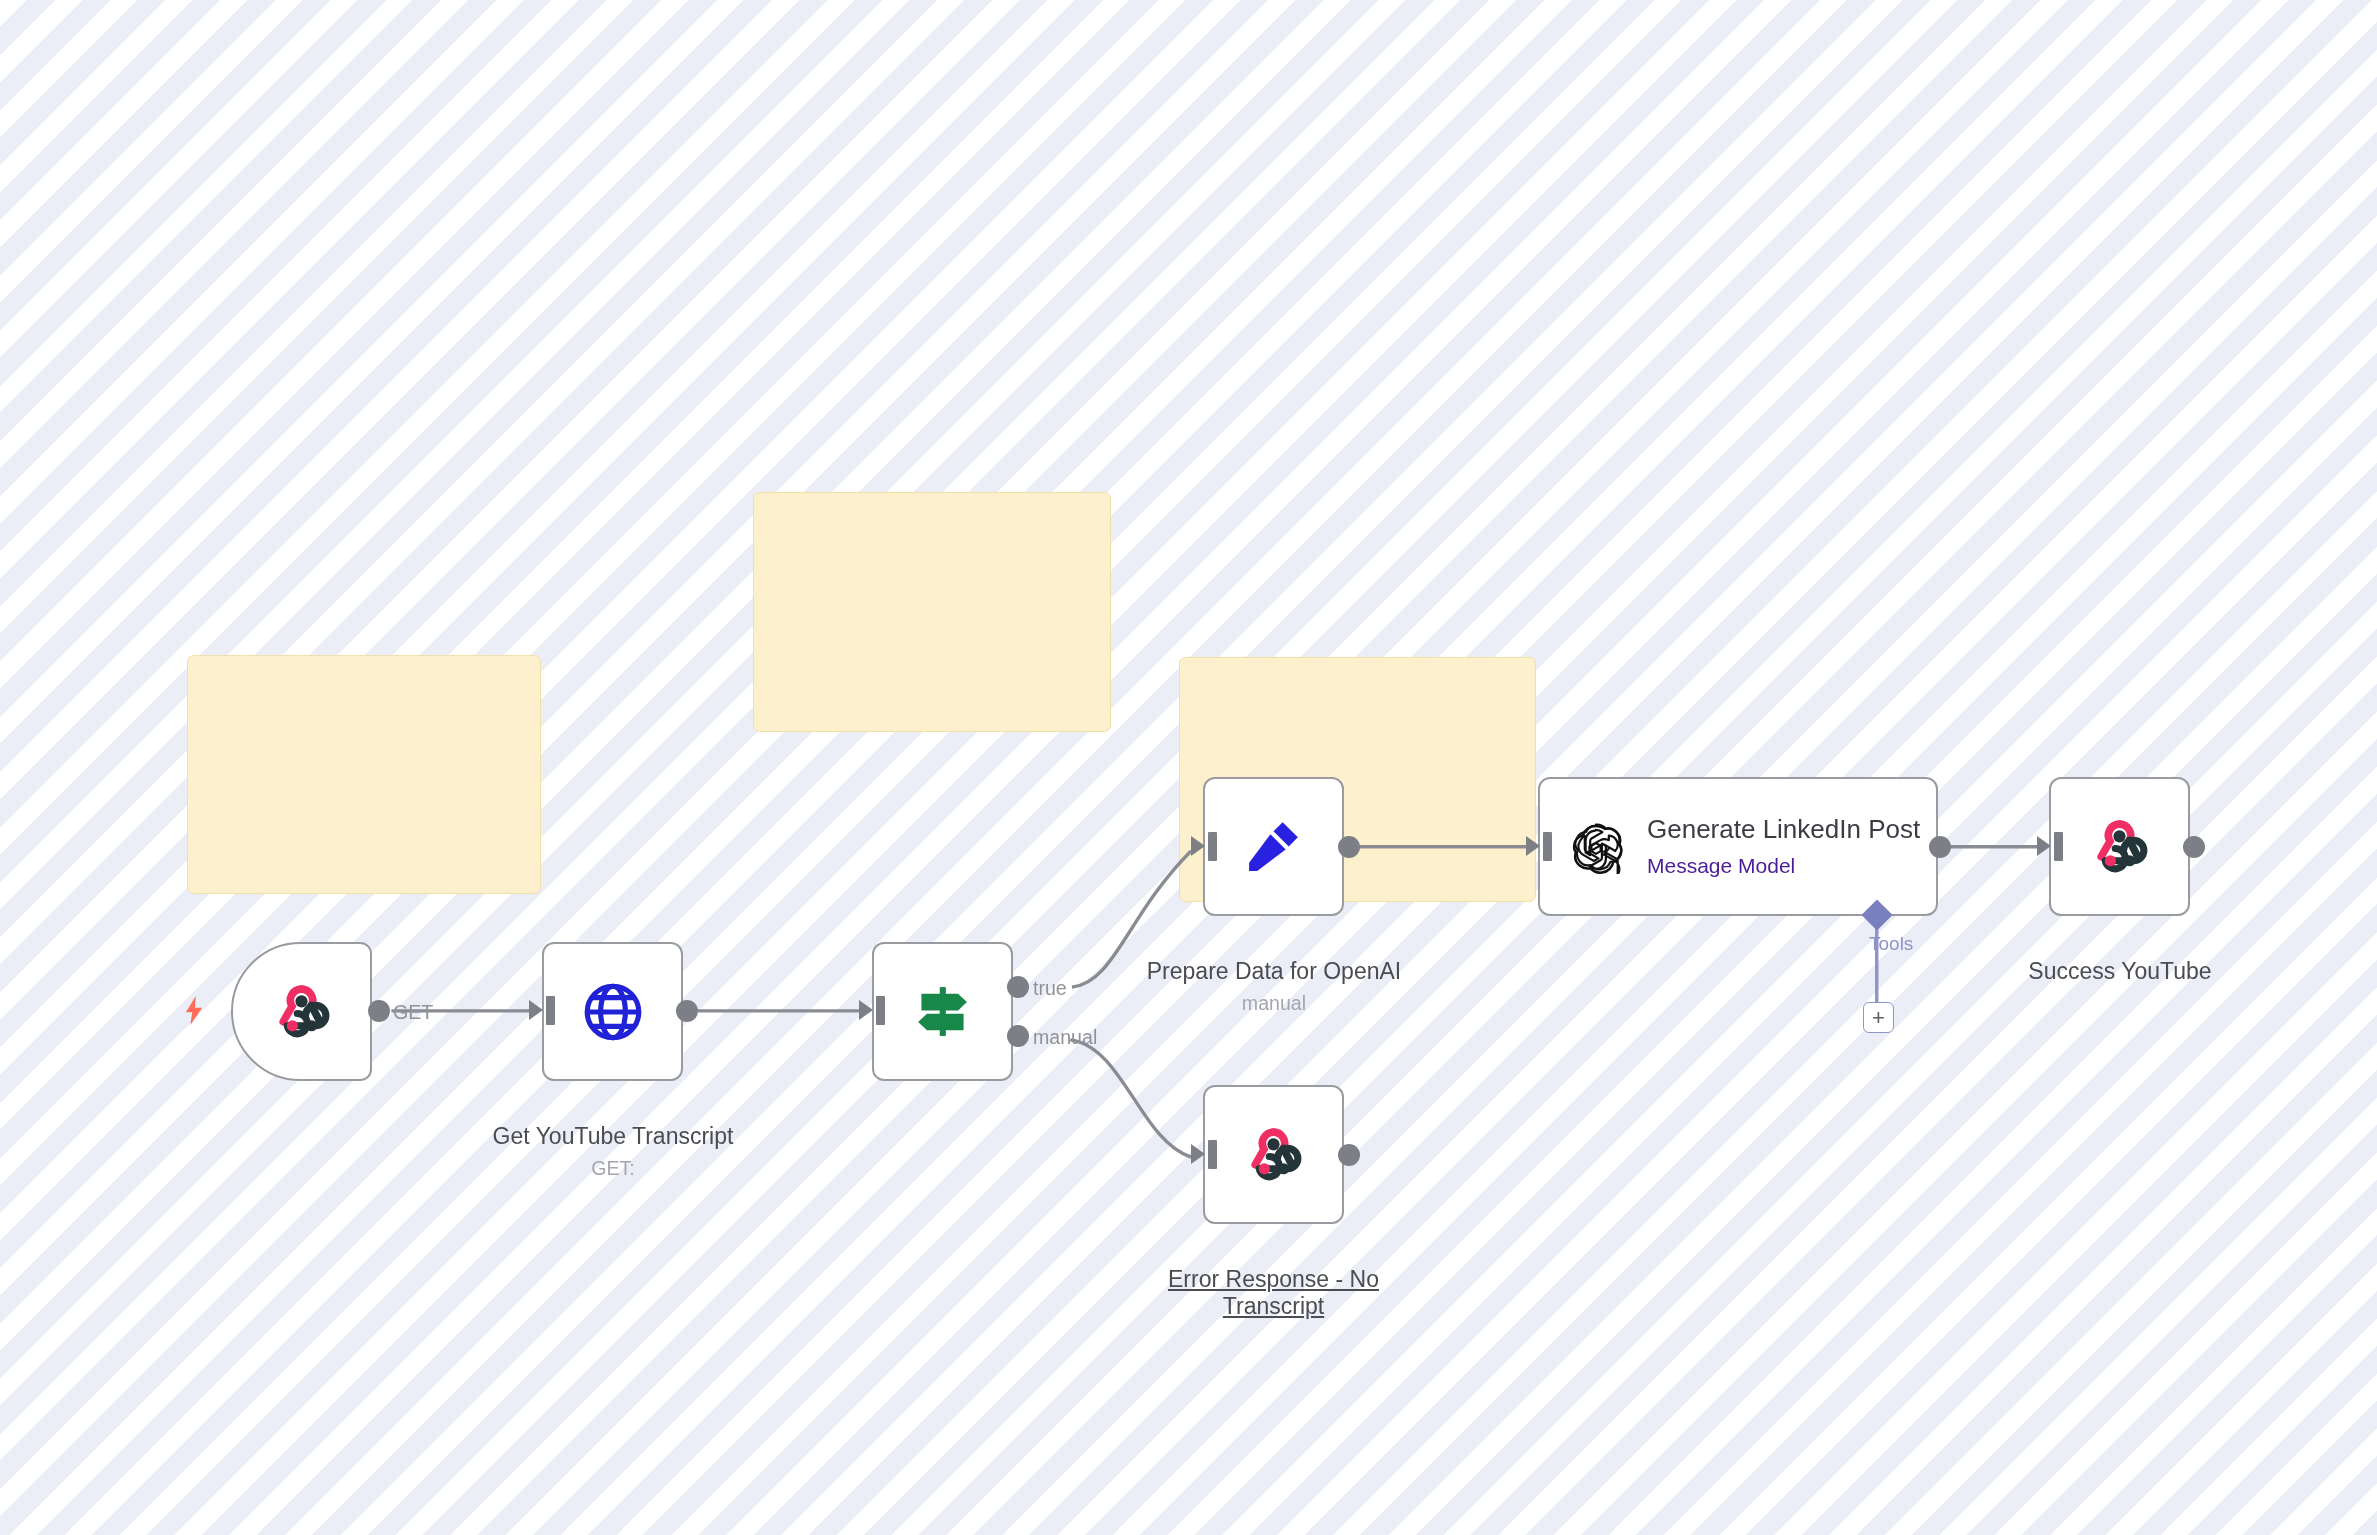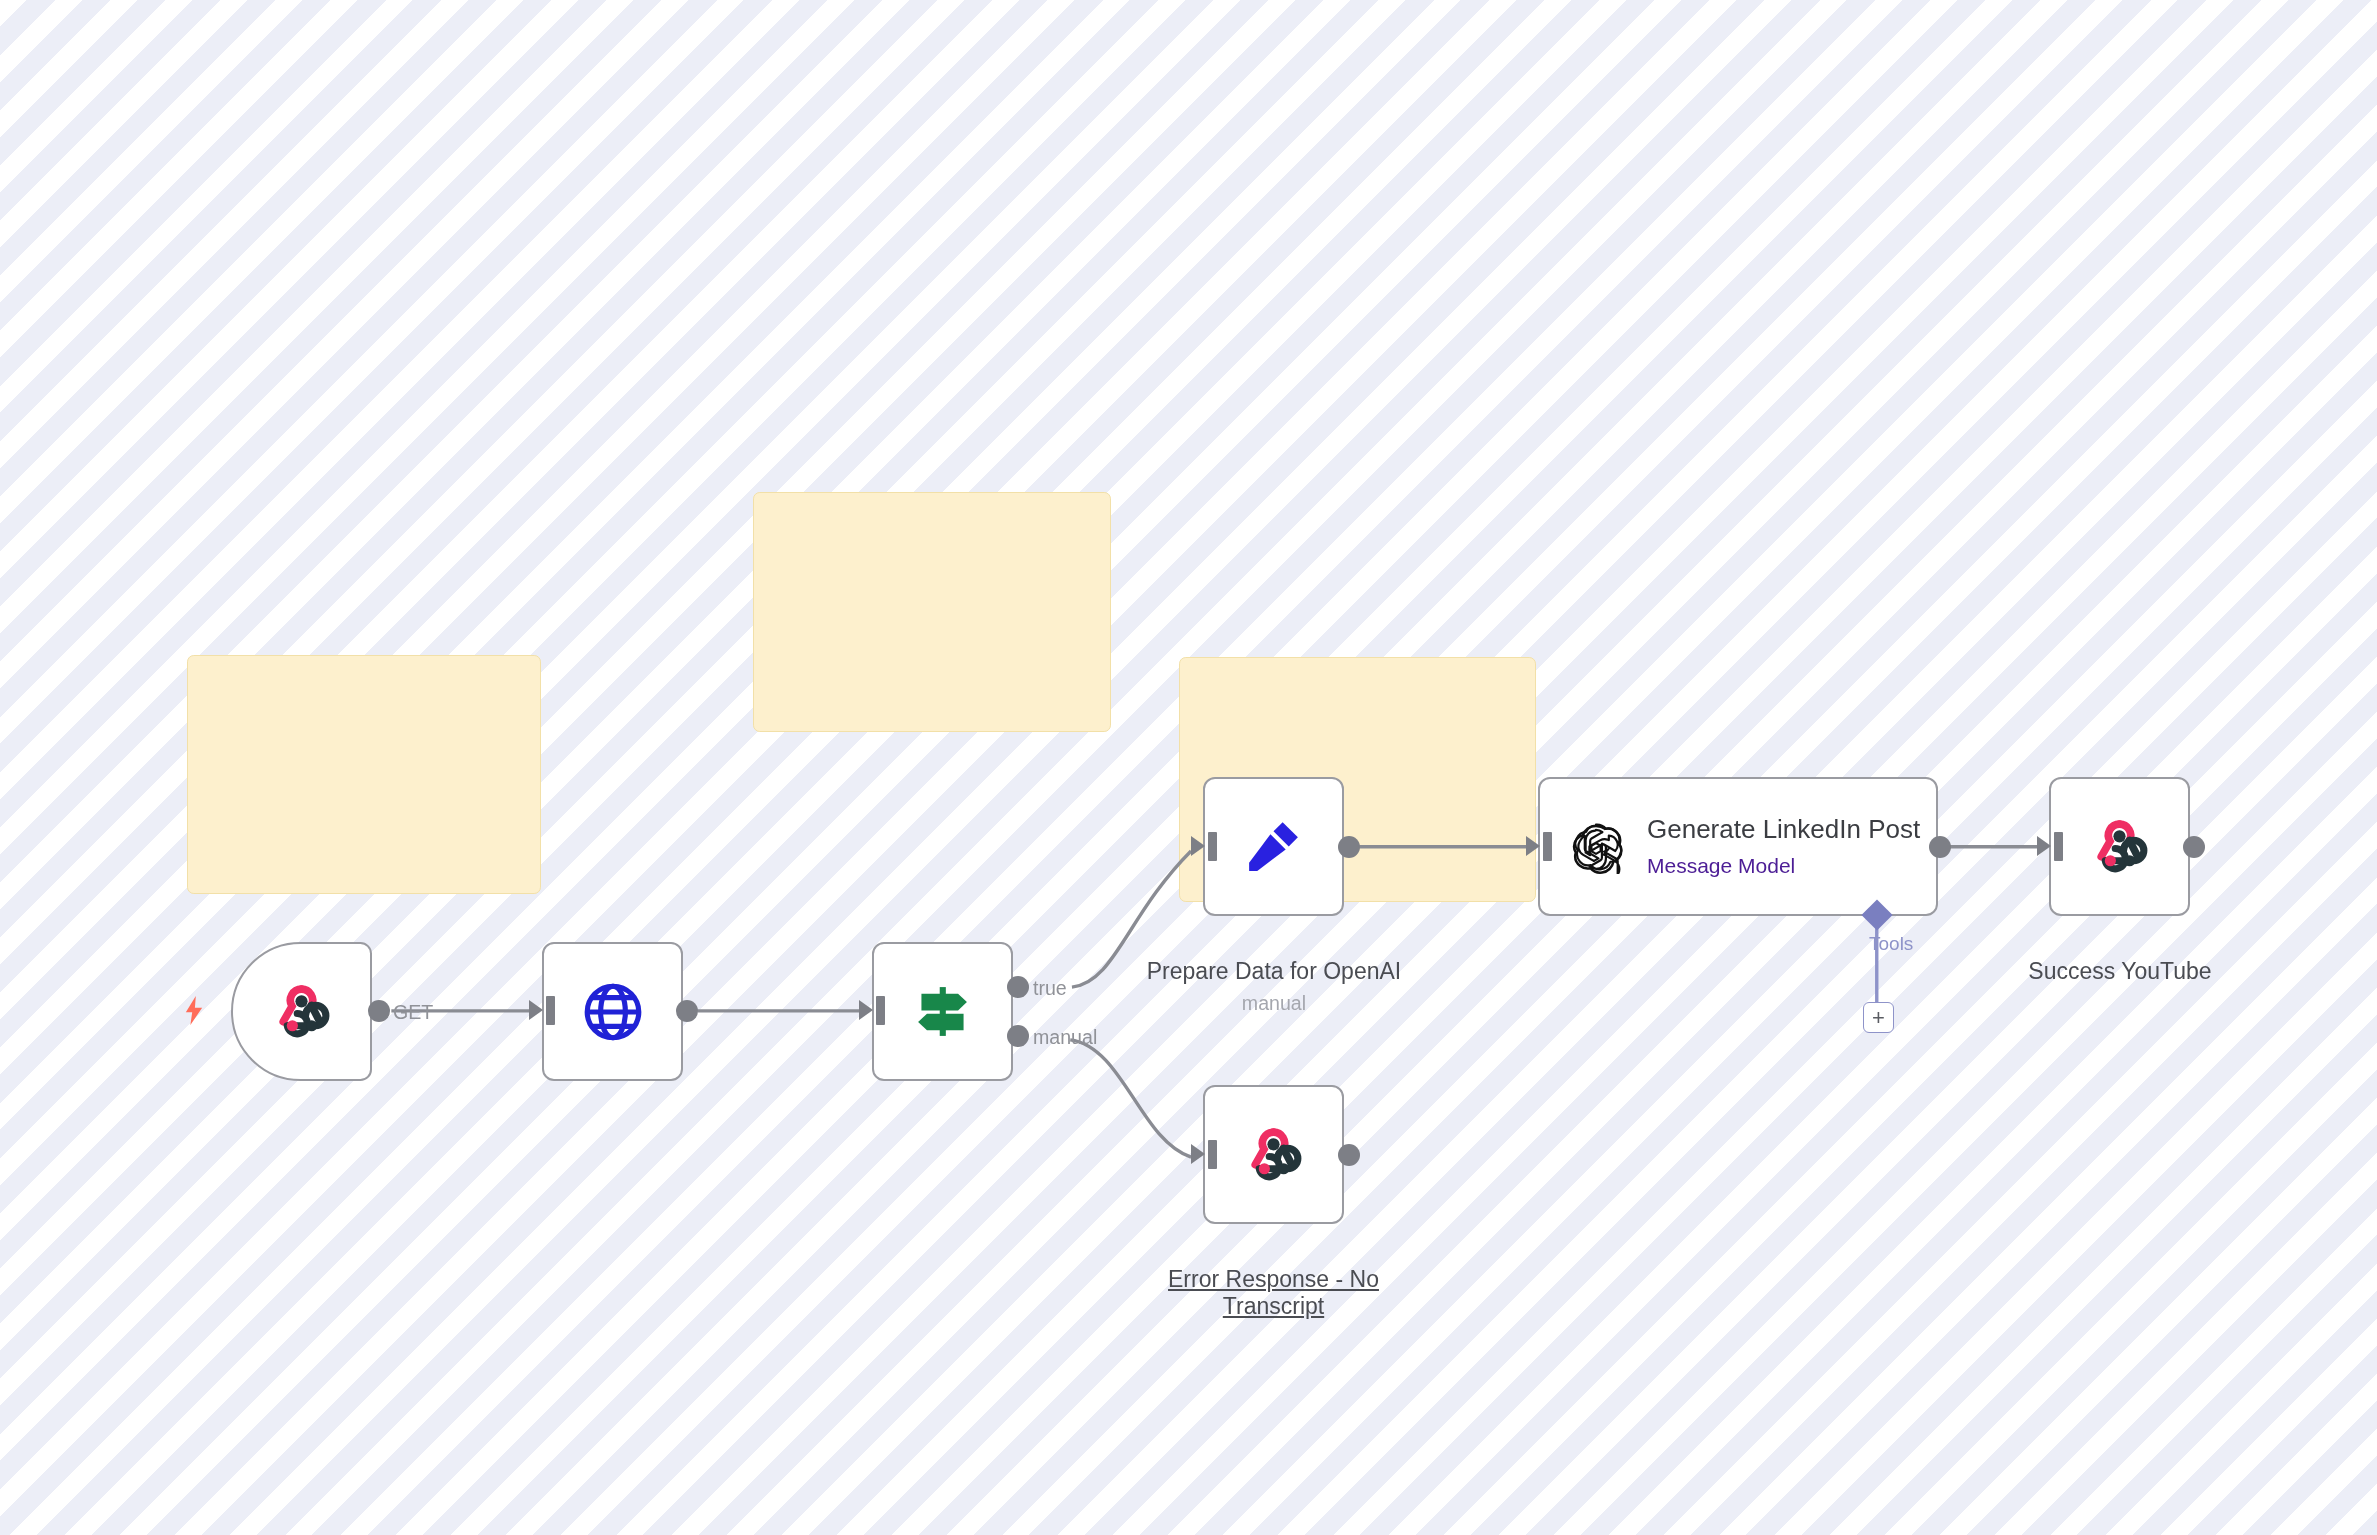--- a/index.html
+++ b/index.html
@@ -247,20 +247,24 @@
       <svg class="icon-svg" width="66" height="66" viewBox="0 0 64 64">
         <circle cx="32" cy="32" r="25" fill="none" stroke="#2022d6" stroke-width="5"></circle>
         <ellipse cx="32" cy="32" rx="12" ry="25" fill="none" stroke="#2022d6" stroke-width="5"></ellipse>
         <line x1="7" y1="32" x2="57" y2="32" stroke="#2022d6" stroke-width="5"></line>
         <line x1="12" y1="18" x2="52" y2="18" stroke="#2022d6" stroke-width="5"></line>
         <line x1="12" y1="46" x2="52" y2="46" stroke="#2022d6" stroke-width="5"></line>
       </svg>
     </span>
   </div>
   <div class="port-out" style="left:676px; top:1000px;"></div>
+  <div class="caption" style="left:464px; top:1096px; width:298px;">
+    <span>Get YouTube Transcript</span>
+    <span class="sub">GET:</span>
+  </div>
 
   <div class="port-in" style="left:859px; top:996px;">
     <span class="tri"></span>
       <span class="bar"></span>
   </div>
   <div class="node" style="left:872px; top:942px; width:141px; height:139px;">
     <span>
       <svg class="icon-svg" width="71" height="71" viewBox="0 0 64 64">
         <rect x="29.5" y="10" width="5.5" height="44" fill="#18874a"></rect>
         <path d="M13 16 L46 16 L54 23.5 L46 31 L13 31 Z" fill="#18874a"></path>

